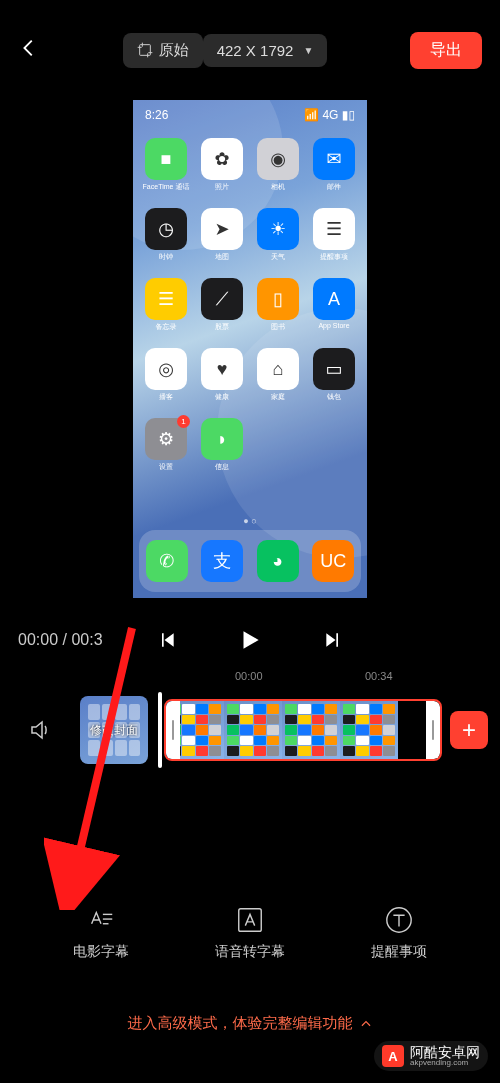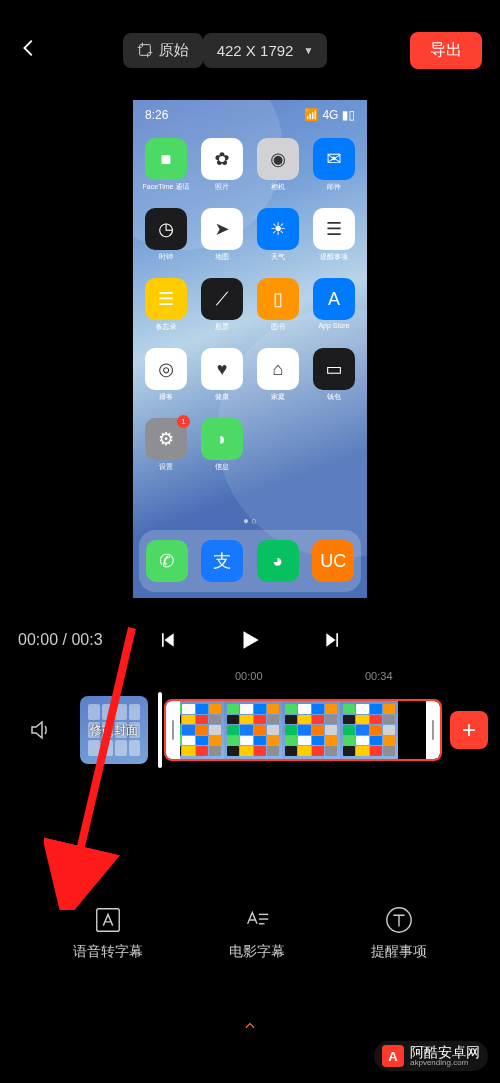--- a/index.html
+++ b/index.html
@@ -1,19 +1,19 @@
 <!DOCTYPE html>
 <html><head>
 <meta charset="utf-8">
 <style>
 *{margin:0;padding:0;box-sizing:border-box;font-family:-apple-system,"PingFang SC",sans-serif}
 body{width:500px;height:1083px;background:#000;color:#fff;overflow:hidden;position:relative}
 .topbar{height:100px;display:flex;align-items:center;padding:0 18px;gap:10px;justify-content:space-between}
 .back svg{width:22px;height:22px;stroke:#fff;stroke-width:2;fill:none}
-.center-controls{display:flex;gap:0;}
+.center-controls{display:flex;gap:0;align-items:center}
 .chip{background:#2b2b2b;border-radius:8px;padding:8px 14px;font-size:15px;display:flex;align-items:center;gap:6px;color:#ddd}
 .chip svg{width:16px;height:16px;stroke:#ccc;stroke-width:1.5;fill:none}
 .caret{font-size:10px;color:#ccc;margin-left:4px}
 .export-btn{background:#ff4030;color:#fff;border-radius:8px;padding:8px 20px;font-size:16px;font-weight:500}
 .preview{height:510px;background:#000;display:flex;justify-content:center;align-items:flex-start;position:relative}
 .phone{width:234px;height:498px;border-radius:0;background:linear-gradient(160deg,#5a7fc8 0%,#7aa3d9 25%,#b8d4e8 45%,#4a6fb7 75%);position:relative;overflow:hidden;display:flex;flex-direction:column}
 .phone::before{content:"";position:absolute;width:200px;height:200px;border-radius:50%;background:rgba(255,255,255,.12);top:-50px;left:-50px}
 .phone::after{content:"";position:absolute;width:250px;height:250px;border-radius:50%;background:rgba(255,255,255,.1);bottom:40px;right:-100px}
 .status{height:30px;display:flex;justify-content:space-between;align-items:center;padding:0 12px;font-size:12px;color:#fff;position:relative;z-index:2}
 .grid{flex:1;padding:8px 8px 0;display:grid;grid-template-columns:repeat(4,1fr);grid-auto-rows:64px;gap:6px;position:relative;z-index:2}
@@ -322,44 +322,45 @@
       <marker id="ah" markerWidth="10" markerHeight="10" refX="5" refY="5" orient="auto">
         <path d="M0,0 L10,5 L0,10 z" fill="#ff1a1a"></path>
       </marker>
     </defs>
   <line x1="88" y1="8" x2="28" y2="265" stroke="#ff1a1a" stroke-width="8" marker-end="url(#ah)"></line>
 </svg>
 
 <div class="bottom-tabs">
   <div class="tab">
     <svg viewBox="0 0 32 32">
-        <rect x="4" y="4" width="24" height="24" rx="2"></rect>
-        <path d="M11 22 L16 10 L21 22 M13 18 H19"></path>
-      </svg>
-    <span>语音转字幕</span>
-  </div>
-  <div class="tab">
-    <svg viewBox="0 0 32 32">
         <path d="M6 20 L11 8 L16 20 M8 16 H14"></path>
         <line x1="18" y1="10" x2="28" y2="10"></line>
         <line x1="18" y1="15" x2="28" y2="15"></line>
         <line x1="18" y1="20" x2="24" y2="20"></line>
       </svg>
     <span>电影字幕</span>
   </div>
   <div class="tab">
     <svg viewBox="0 0 32 32">
+        <rect x="4" y="4" width="24" height="24" rx="2"></rect>
+        <path d="M11 22 L16 10 L21 22 M13 18 H19"></path>
+      </svg>
+    <span>语音转字幕</span>
+  </div>
+  <div class="tab">
+    <svg viewBox="0 0 32 32">
         <circle cx="16" cy="16" r="13"></circle>
         <path d="M10 11 H22 M16 11 V23"></path>
       </svg>
     <span>提醒事项</span>
   </div>
 </div>
 
 <div class="advanced">
+  <span>进入高级模式，体验完整编辑功能</span>
   <svg viewBox="0 0 24 24">
       <path d="M5 15 L12 8 L19 15"></path>
     </svg>
 </div>
 
 <div class="watermark">
   <div class="logo">A</div>
   <div class="txt">
     <span class="main">阿酷安卓网</span>
     <span class="sub">akpvending.com</span>

